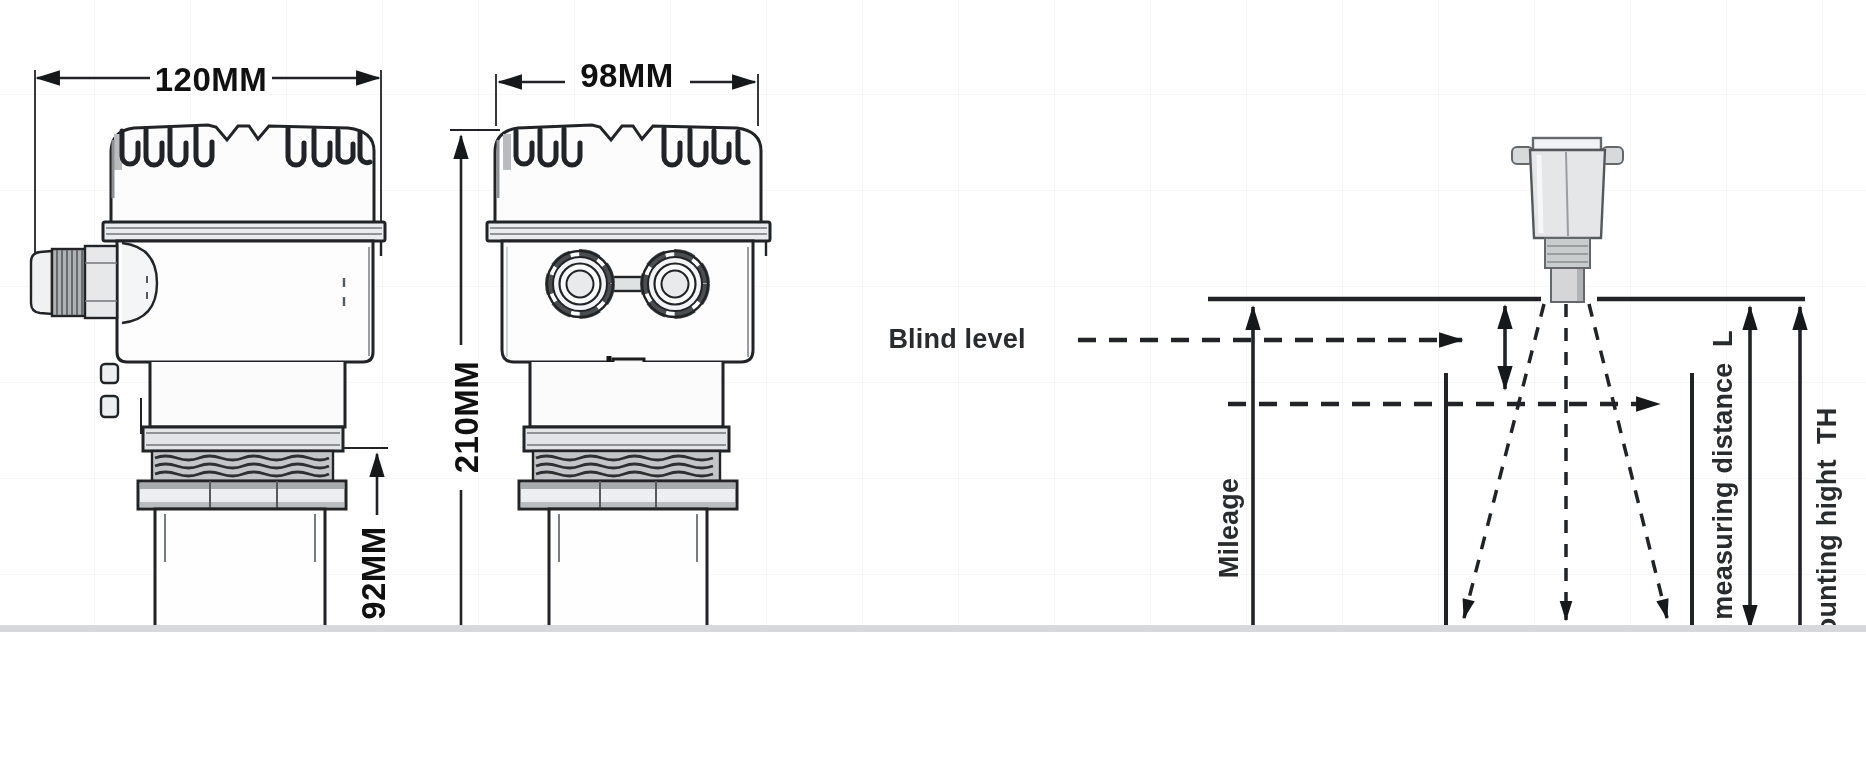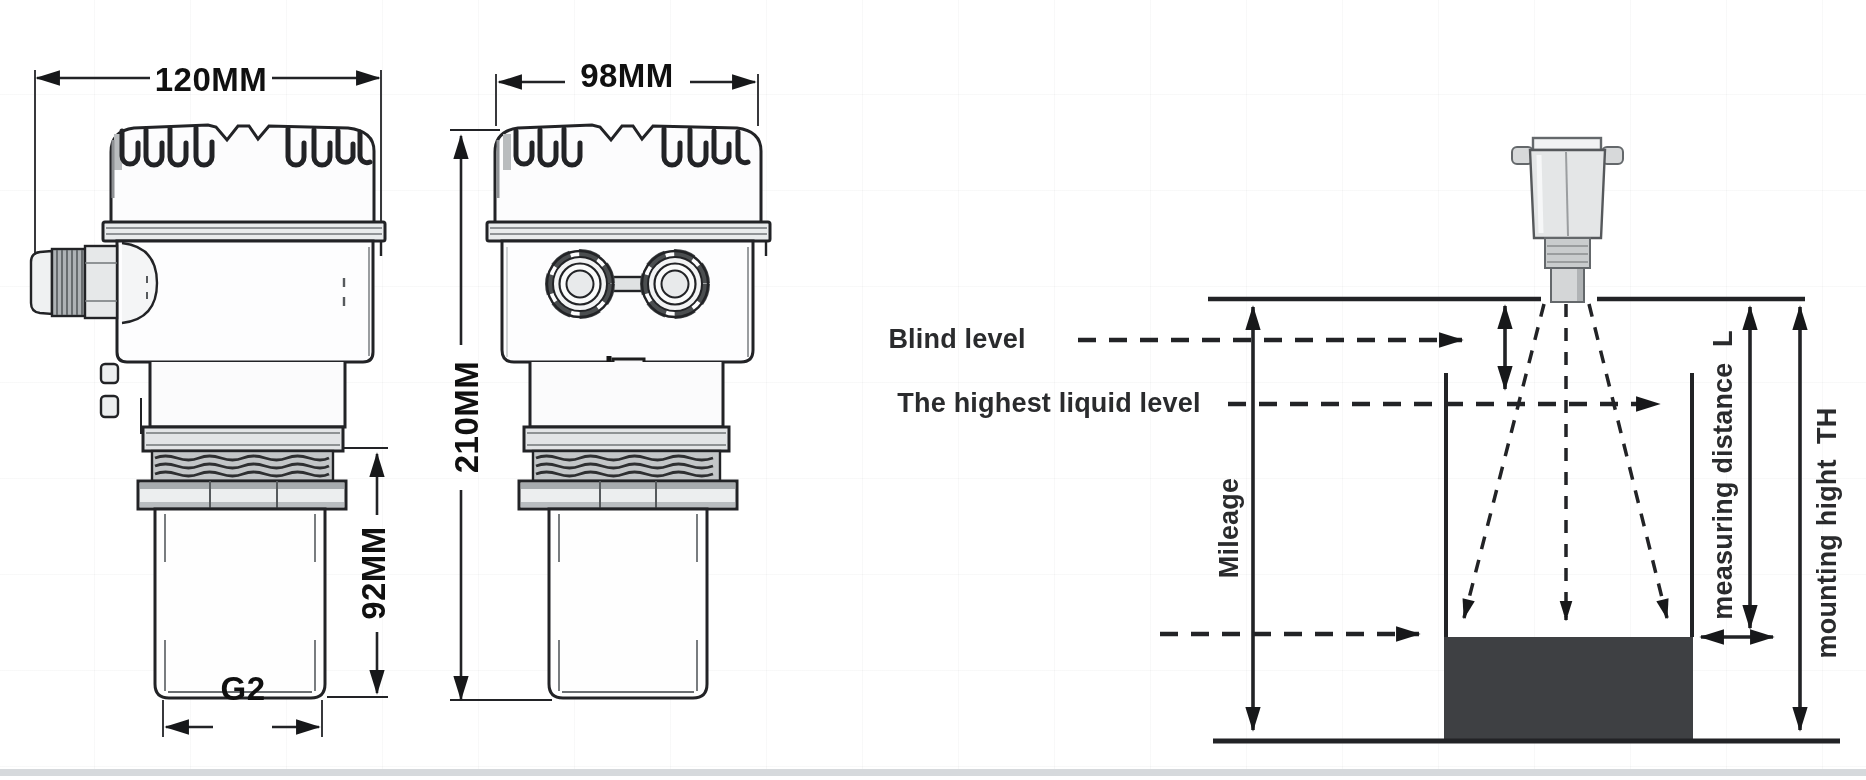--- a/index.html
+++ b/index.html
@@ -1,17 +1,17 @@
 <!DOCTYPE html>
 <html style="--color-line: #222326; --color-dim: #101010; --color-label: #2a2b2d; --color-liquid: #3e4043; --color-metal_light: #e9ebec; --color-metal_mid: #c3c6c8; --color-band_bottom: #d6d9dc;"><head>
 <meta charset="utf-8">
 <style>
   html,body{margin:0;padding:0;background:#fff;}
   .canvas{
-    position:relative;width:1866px;height:776px;overflow:hidden;
+    position:relative;width:1866px;height:632px;overflow:hidden;
     background-color:#fff;
     background-image:
       linear-gradient(to right, rgba(120,125,130,.05) 1.5px, transparent 1.5px),
       linear-gradient(to bottom, rgba(120,125,130,.05) 1.5px, transparent 1.5px);
     background-size:96px 96px;
     background-position:-2px -2px;
     font-family:"Liberation Sans","DejaVu Sans",sans-serif;
   }
   svg.art{position:absolute;left:0;top:0;color:var(--color-line,#222326);}
   .overlay-label{
@@ -266,19 +266,18 @@
   </svg>
 
   <div class="overlay-label dim-text" style="left:211px;top:79px">120MM</div>
   <div class="overlay-label dim-text rot" style="left:373px;top:573px">92MM</div>
   <div class="overlay-label dim-text" style="left:243px;top:688px">G2</div>
 
   <div class="overlay-label dim-text" style="left:627px;top:75px">98MM</div>
   <div class="overlay-label dim-text rot" style="left:466px;top:417px">210MM</div>
 
   <div class="overlay-label anno-text" style="left:957px;top:339px">Blind level</div>
-  <div class="overlay-label anno-text" style="left:1049px;top:403px">The highest liquid level</div>
   <div class="overlay-label anno-text rot" style="left:1229px;top:528px">Mileage</div>
   <div class="overlay-label anno-text rot" style="left:1723px;top:475px">measuring distance  L</div>
   <div class="overlay-label anno-text rot" style="left:1827px;top:533px">mounting hight  TH</div>
 
   <div class="bottom-band"></div>
 </div>
 
 </body></html>

